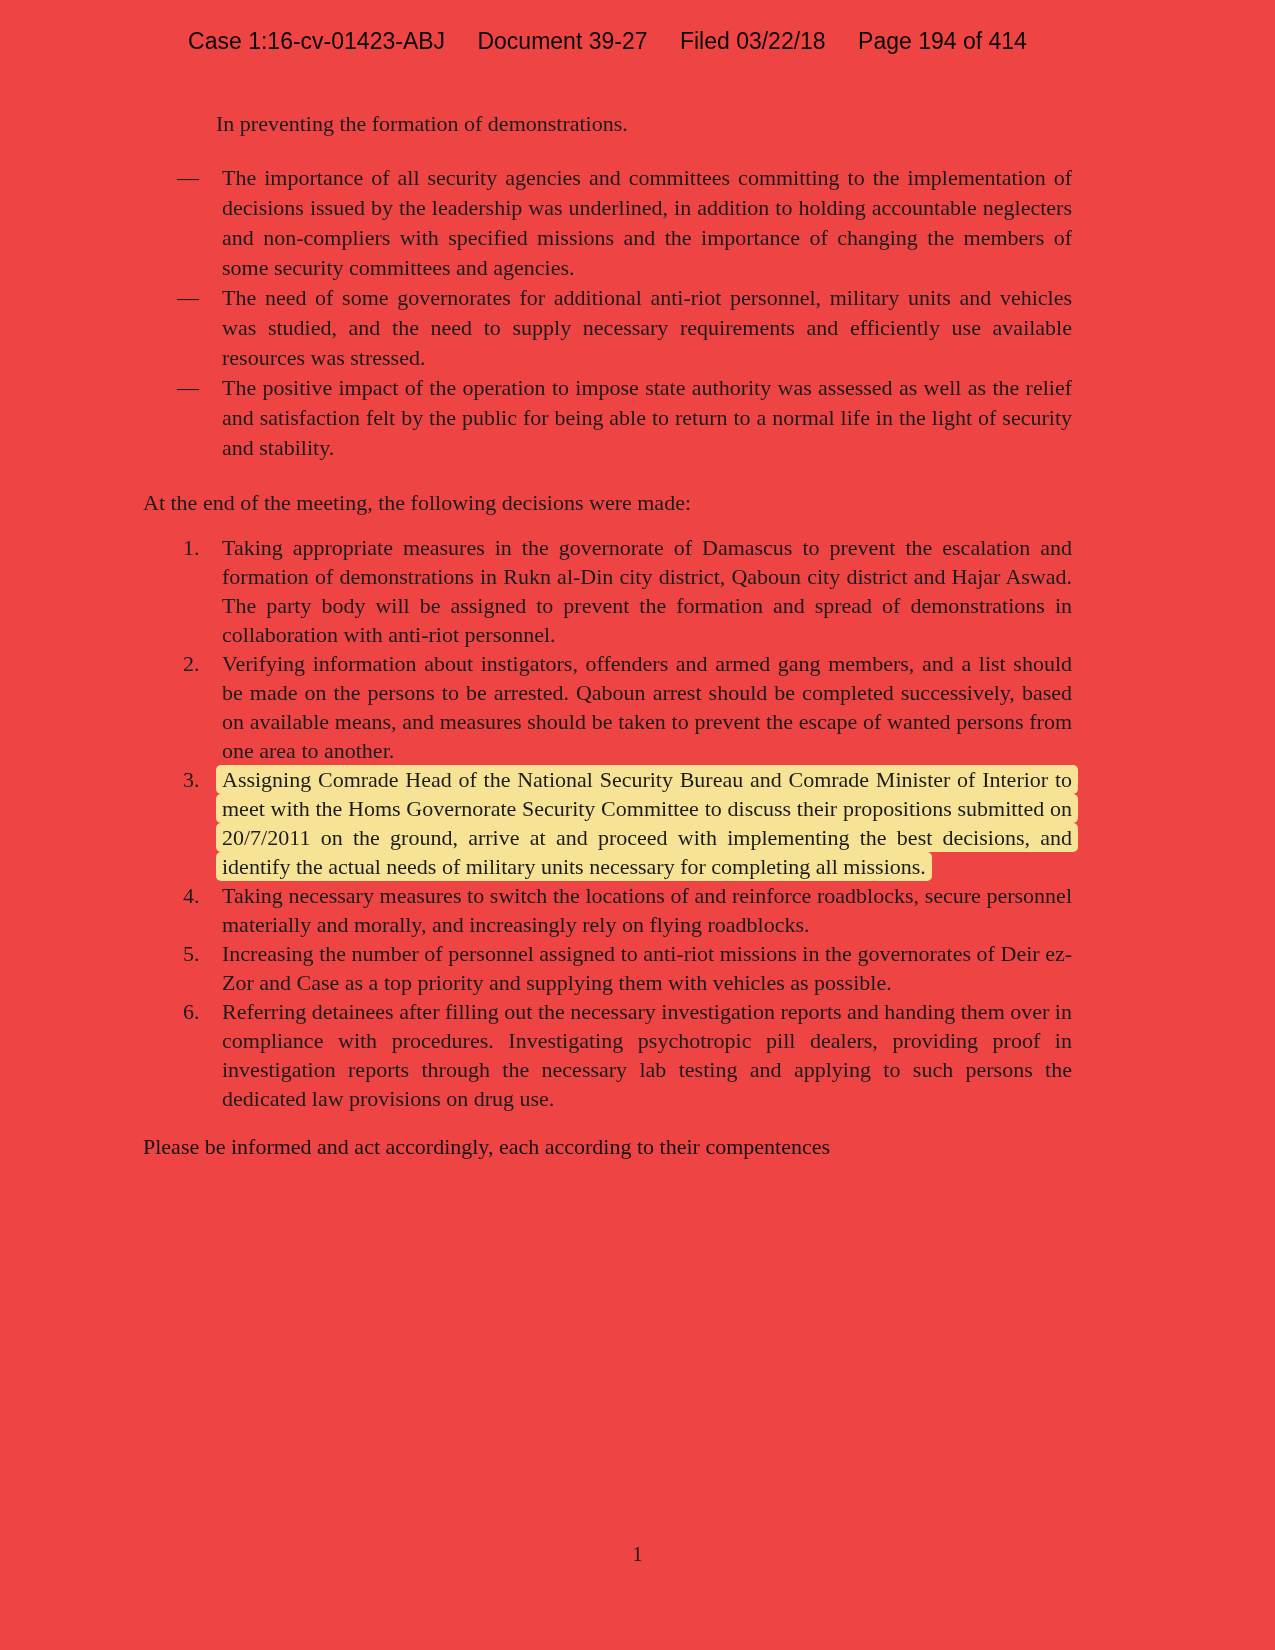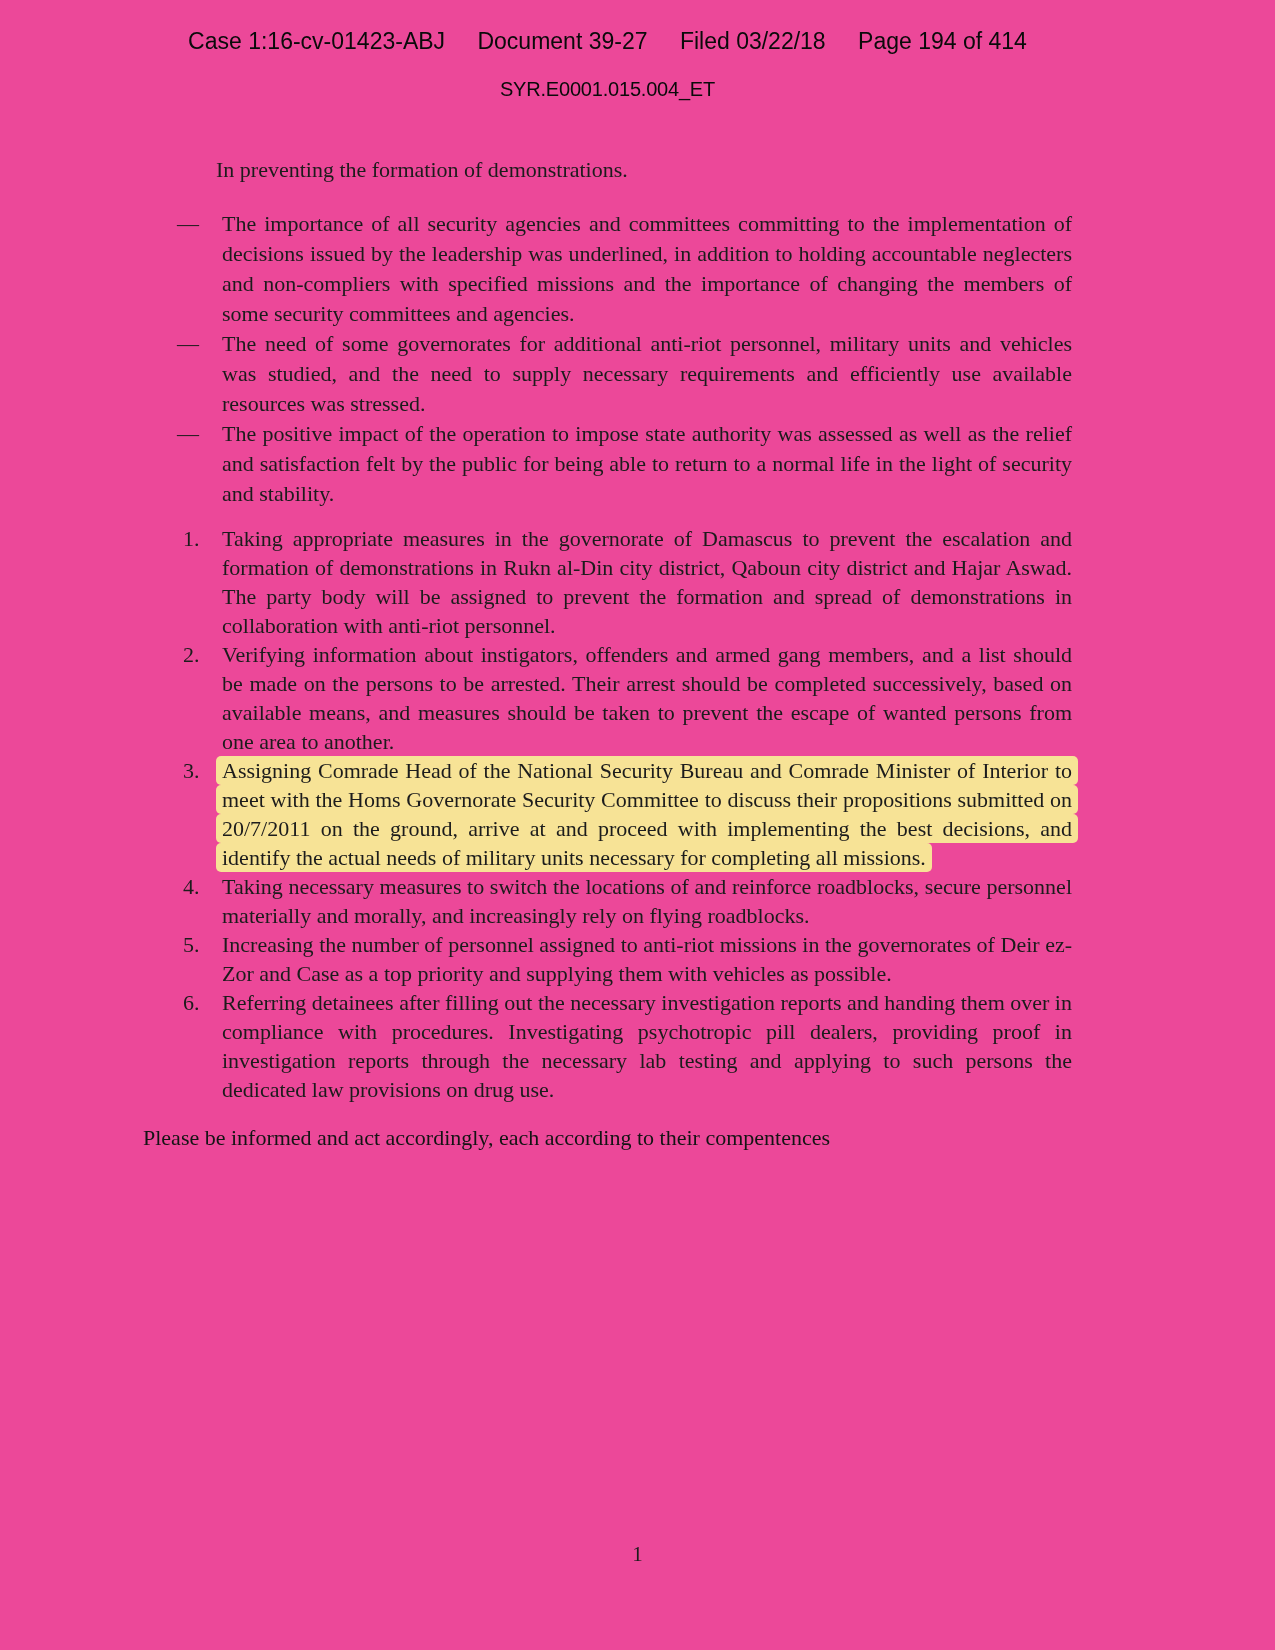--- a/index.html
+++ b/index.html
@@ -3,21 +3,21 @@
 <meta charset="utf-8">
 <style>
   * { margin: 0; padding: 0; box-sizing: border-box; }
   html, body { background: #ffffff; }
 
   .page {
     position: relative;
     width: 1275px;
     height: 1650px;
     margin: 0 auto;
-    background: #ec4899;
+    background: #ef4444;
     font-family: "Liberation Serif", serif;
     font-size: 22px;
     color: #1c1c1c;
     overflow: hidden;
   }
 
   
   .header-block {
     width: 1215px;
     text-align: center;
@@ -114,49 +114,49 @@
 
 <div class="page">
 
   <div class="header-block">
     <div class="court-header">
       <span class="seg">Case 1:16-cv-01423-ABJ</span>
       <span class="seg">Document 39-27</span>
       <span class="seg">Filed 03/22/18</span>
       <span class="seg">Page 194 of 414</span>
     </div>
-    <div class="doc-stamp">SYR.E0001.015.004_ET</div>
   </div>
 
   <p class="intro">In preventing the formation of demonstrations.</p>
 
   <div class="dash-list">
     <div class="dash-item">
       <span class="dash">—</span>
       <span>The importance of all security agencies and committees committing to the implementation of decisions issued by the leadership was underlined, in addition to holding accountable neglecters and non-compliers with specified missions and the importance of changing the members of some security committees and agencies.</span>
     </div>
     <div class="dash-item">
       <span class="dash">—</span>
       <span>The need of some governorates for additional anti-riot personnel, military units and vehicles was studied, and the need to supply necessary requirements and efficiently use available resources was stressed.</span>
     </div>
     <div class="dash-item">
       <span class="dash">—</span>
       <span>The positive impact of the operation to impose state authority was assessed as well as the relief and satisfaction felt by the public for being able to return to a normal life in the light of security and stability.</span>
     </div>
   </div>
 
+  <p class="meeting-line">At the end of the meeting, the following decisions were made:</p>
 
   <div class="num-list">
     <div class="num-item">
       <span class="num">1.</span>
       <span>Taking appropriate measures in the governorate of Damascus to prevent the escalation and formation of demonstrations in Rukn al-Din city district, Qaboun city district and Hajar Aswad. The party body will be assigned to prevent the formation and spread of demonstrations in collaboration with anti-riot personnel.</span>
     </div>
     <div class="num-item">
       <span class="num">2.</span>
-      <span>Verifying information about instigators, offenders and armed gang members, and a list should be made on the persons to be arrested. Their arrest should be completed successively, based on available means, and measures should be taken to prevent the escape of wanted persons from one area to another.</span>
+      <span>Verifying information about instigators, offenders and armed gang members, and a list should be made on the persons to be arrested. Qaboun arrest should be completed successively, based on available means, and measures should be taken to prevent the escape of wanted persons from one area to another.</span>
     </div>
     <div class="num-item">
       <span class="num">3.</span>
       <span class="hl" style="background: rgb(247, 227, 150);">Assigning Comrade Head of the National Security Bureau and Comrade Minister of Interior to meet with the Homs Governorate Security Committee to discuss their propositions submitted on 20/7/2011 on the ground, arrive at and proceed with implementing the best decisions, and identify the actual needs of military units necessary for completing all missions.</span>
     </div>
     <div class="num-item">
       <span class="num">4.</span>
       <span>Taking necessary measures to switch the locations of and reinforce roadblocks, secure personnel materially and morally, and increasingly rely on flying roadblocks.</span>
     </div>
     <div class="num-item">

